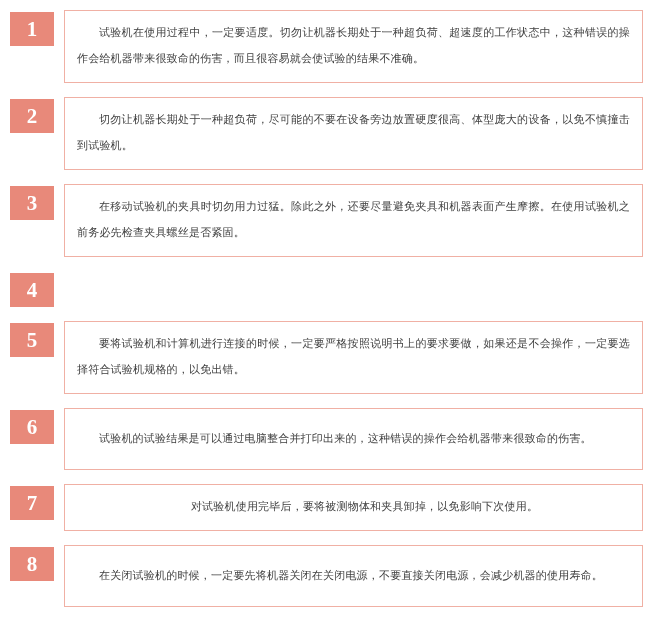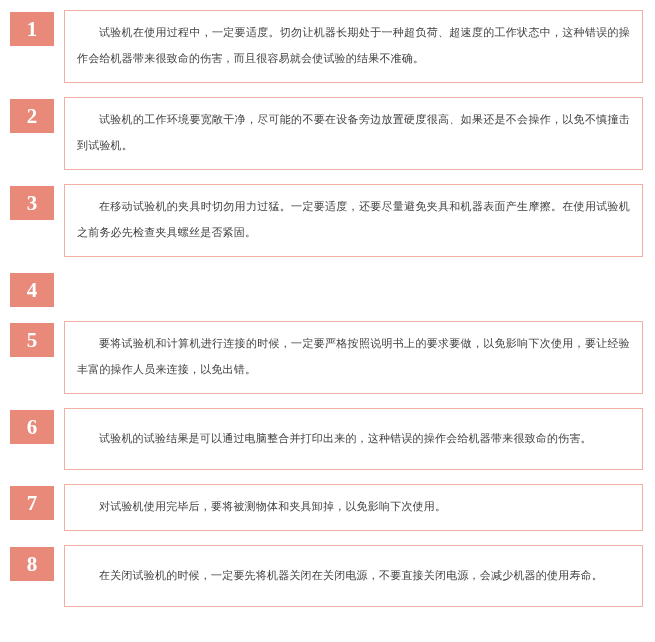--- a/index.html
+++ b/index.html
@@ -56,56 +56,56 @@
     font-size: 11px;
     line-height: 26px;
     color: #3f3f3f;
     text-align: justify;
     text-indent: 2em;
     font-family: "DejaVu Sans", "Liberation Sans", sans-serif;
     letter-spacing: 0.2px;
   }
   
   .item.h2 .text-box { min-height: 62px; }
-  .item.h1 .text-box { min-height: 38px; }
+  .item.h1 .text-box { min-height: 38px; justify-content: center; }
 </style>
 </head>
 <body>
 
 <div class="doc">
 
   <div class="item h2">
     <div class="num-badge">1</div>
     <div class="text-box">
       <p>试验机在使用过程中，一定要适度。切勿让机器长期处于一种超负荷、超速度的工作状态中，这种错误的操作会给机器带来很致命的伤害，而且很容易就会使试验的结果不准确。</p>
     </div>
   </div>
 
   <div class="item h2">
     <div class="num-badge">2</div>
     <div class="text-box">
-      <p>试验机的工作环境要宽敞干净，尽可能的不要在设备旁边放置硬度很高、如果还是不会操作，以免不慎撞击到试验机。</p>
+      <p>切勿让机器长期处于一种超负荷，尽可能的不要在设备旁边放置硬度很高、体型庞大的设备，以免不慎撞击到试验机。</p>
     </div>
   </div>
 
   <div class="item h2">
     <div class="num-badge">3</div>
     <div class="text-box">
-      <p>在移动试验机的夹具时切勿用力过猛。一定要适度，还要尽量避免夹具和机器表面产生摩擦。在使用试验机之前务必先检查夹具螺丝是否紧固。</p>
+      <p>在移动试验机的夹具时切勿用力过猛。除此之外，还要尽量避免夹具和机器表面产生摩擦。在使用试验机之前务必先检查夹具螺丝是否紧固。</p>
     </div>
   </div>
 
   <div class="item h2">
     <div class="num-badge">4</div>
   </div>
 
   <div class="item h2">
     <div class="num-badge">5</div>
     <div class="text-box">
-      <p>要将试验机和计算机进行连接的时候，一定要严格按照说明书上的要求要做，以免影响下次使用，要让经验丰富的操作人员来连接，以免出错。</p>
+      <p>要将试验机和计算机进行连接的时候，一定要严格按照说明书上的要求要做，如果还是不会操作，一定要选择符合试验机规格的，以免出错。</p>
     </div>
   </div>
 
   <div class="item h2">
     <div class="num-badge">6</div>
     <div class="text-box">
       <p>试验机的试验结果是可以通过电脑整合并打印出来的，这种错误的操作会给机器带来很致命的伤害。</p>
     </div>
   </div>
 

